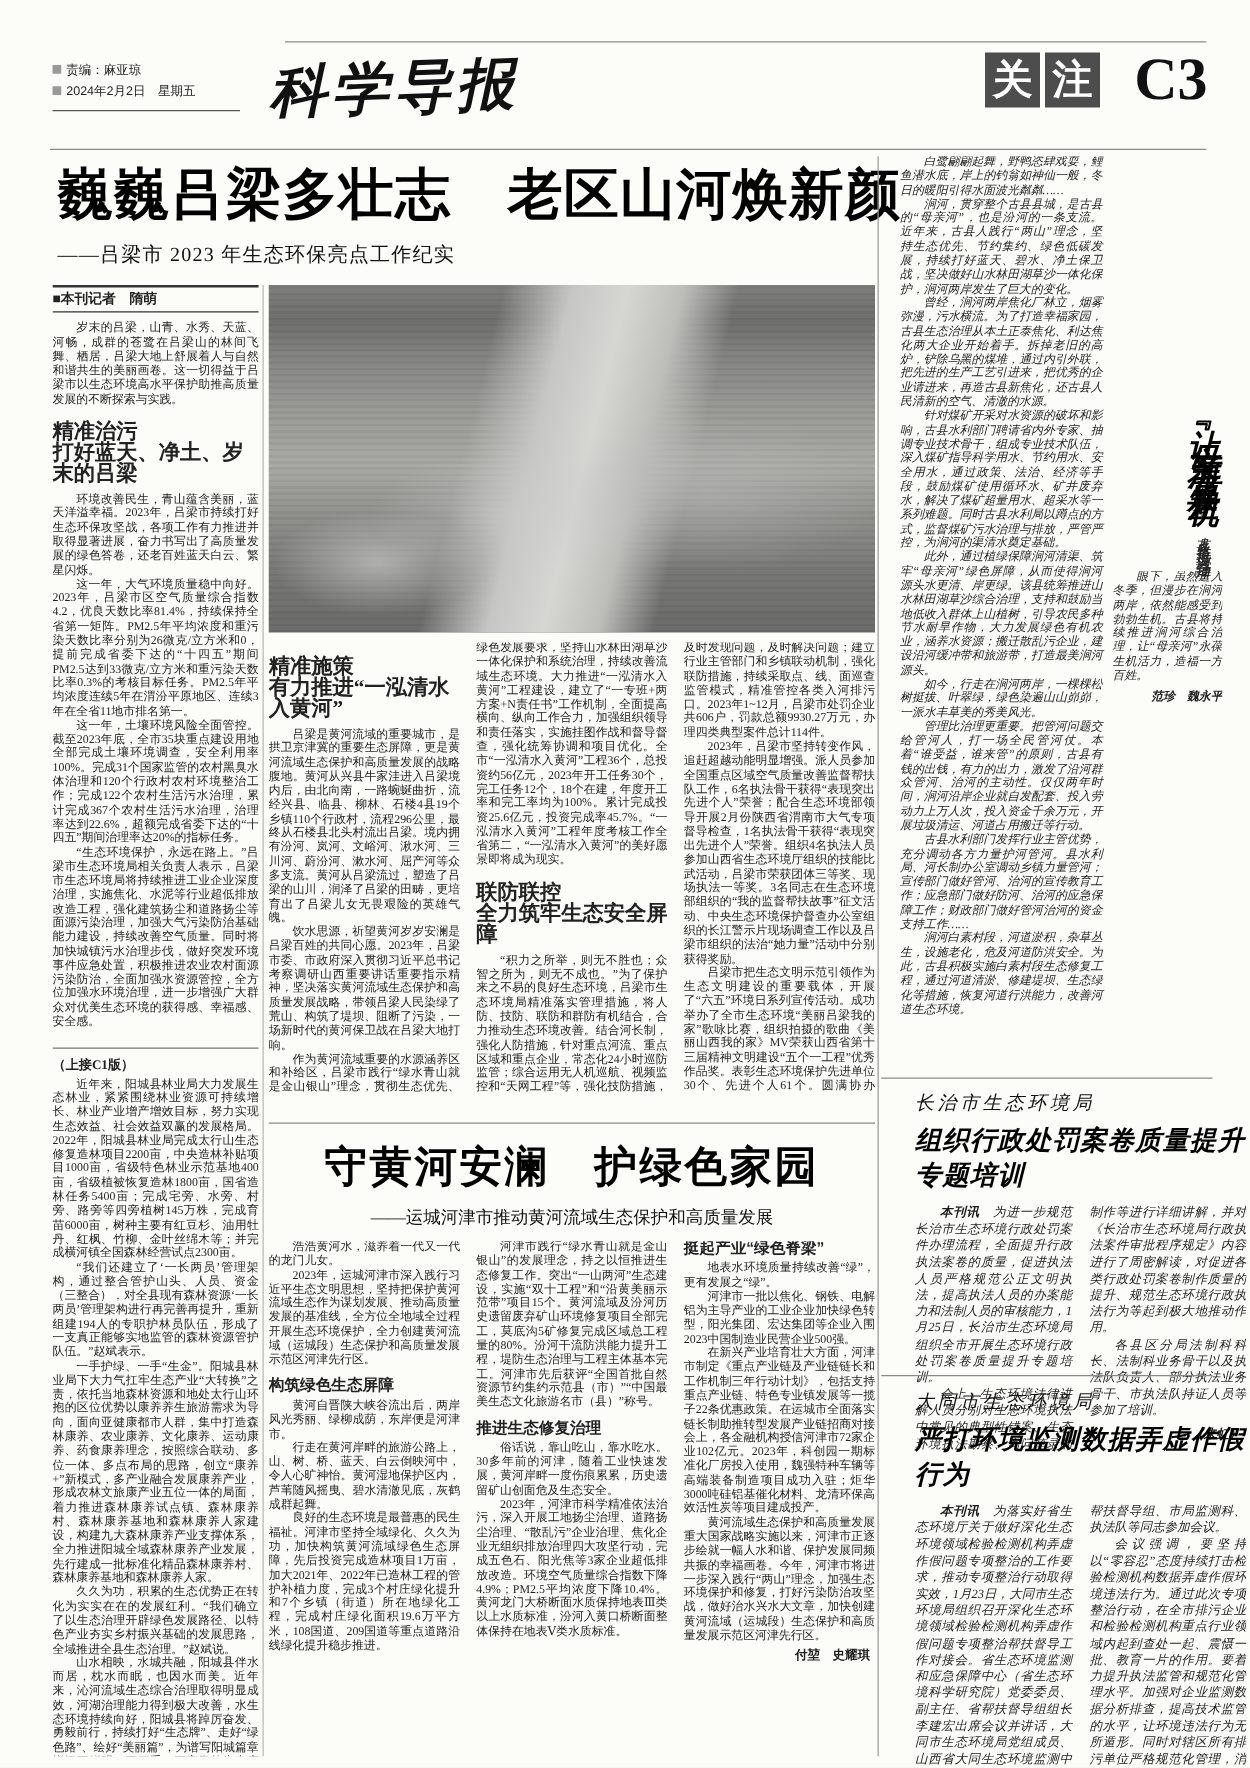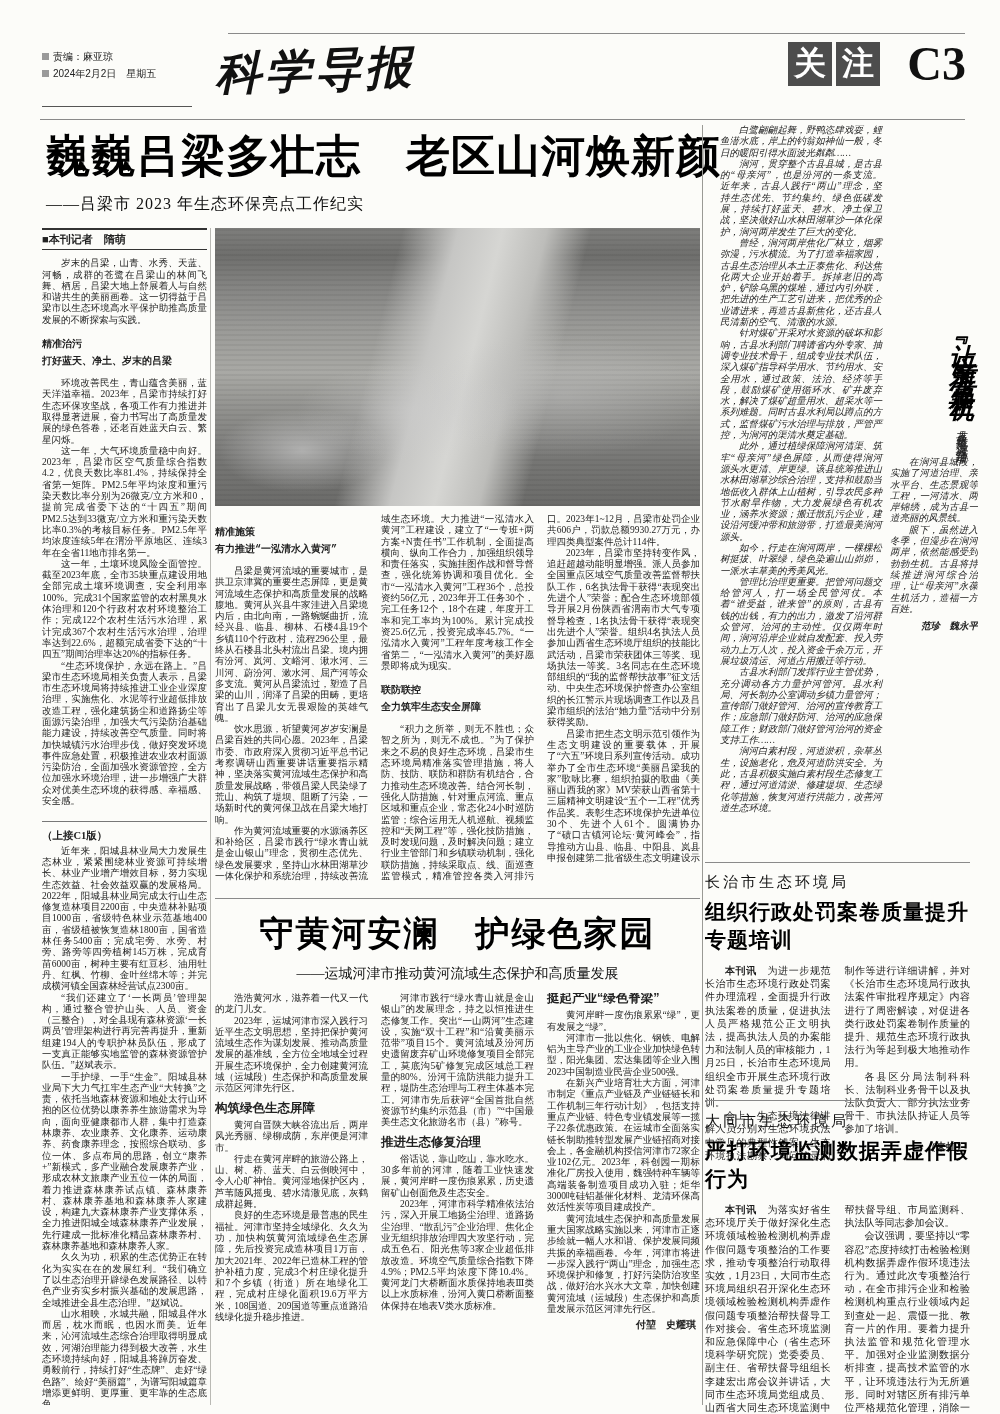--- a/index.html
+++ b/index.html
@@ -1,37 +1,37 @@
 <!DOCTYPE html>
 <html><head>
 <meta charset="utf-8">
 <style>
   html,body{margin:0;padding:0;}
   body{background:#e8e8e4;font-family:"Liberation Serif","DejaVu Serif",serif;color:#1c1c1c;}
   .page{position:relative;width:1000px;height:1414px;margin:0 auto;background:#fcfcf9;overflow:hidden;}
   
   .rule-top{position:absolute;top:33px;left:228px;right:35px;height:1px;background:#8a8a8a;}
   .header-rule{position:absolute;top:119px;left:40px;right:35px;height:1px;background:#8a8a8a;}
-  .ed-box{position:absolute;top:48px;left:42px;width:150px;font-family:"Liberation Sans",sans-serif;font-size:10px;line-height:17px;color:#222;border-bottom:1px solid #555;padding-bottom:24px;}
+  .ed-box{position:absolute;top:48px;left:42px;width:150px;font-family:"Liberation Sans",sans-serif;font-size:10px;line-height:17px;color:#222;border-bottom:1px solid #555;padding-bottom:6px;}
   .ed-box .sq{display:inline-block;width:7px;height:7px;background:#9a9a9a;margin-right:4px;}
   .masthead{position:absolute;top:40px;left:215px;font-family:"DejaVu Serif",serif;font-weight:bold;font-style:italic;font-size:46px;letter-spacing:4px;transform:rotate(-2deg);color:#111;}
   .section-blocks{position:absolute;top:42px;right:120px;display:flex;gap:4px;}
   .sec-block{width:44px;height:44px;background:#4d4d4d;color:#fff;font-family:"Liberation Sans",sans-serif;font-weight:bold;font-size:32px;display:flex;align-items:center;justify-content:center;}
   .page-no{position:absolute;top:36px;right:34px;font-family:"Liberation Serif",serif;font-weight:bold;font-size:48px;color:#111;}
   
   .para{margin:0;text-indent:2em;text-align:justify;}
   .body-txt{font-size:9.5px;line-height:11.3px;color:#222;}
   
   .headline-block{position:absolute;left:46px;top:128px;width:658px;text-align:left;}
   .main-title{font-family:"Liberation Sans",sans-serif;font-weight:bold;font-size:44px;letter-spacing:1px;line-height:56px;color:#000;white-space:nowrap;}
   .main-subtitle{margin-top:10px;font-size:16px;letter-spacing:1px;color:#111;}
   
   .left-col{position:absolute;left:42px;top:228px;width:165px;height:1177px;overflow:hidden;}
   .byline-bar{border-top:2px solid #333;border-bottom:1px solid #333;font-family:"Liberation Sans",sans-serif;font-weight:bold;font-size:11px;padding:4px 0;margin-bottom:8px;}
-  .col-subhead{font-family:Liberation Mono, monospace;font-weight:bold;font-size:10px;line-height:17px;margin:10px 0 8px 0;}
+  .col-subhead{font-family:Liberation Serif, serif;font-weight:bold;font-size:17px;line-height:17px;margin:10px 0 8px 0;}
   .continued{border-top:1px solid #777;margin-top:14px;padding-top:8px;}
   .cont-label{font-weight:bold;font-size:10.5px;margin-bottom:4px;}
   
   .vrule1{position:absolute;left:210px;top:228px;height:1177px;width:1px;background:#b9b9b4;}
   .vrule2{position:absolute;left:702px;top:125px;height:1280px;width:1px;background:#9a9a95;}
   
   .middle{position:absolute;left:215px;top:228px;width:485px;}
   .photo{width:485px;height:278px;background:
     radial-gradient(120px 60px at 18% 80%, rgba(220,220,220,.55), transparent 70%),
     radial-gradient(160px 70px at 40% 66%, rgba(205,205,205,.5), transparent 70%),
@@ -53,21 +53,21 @@
   .right-art{position:absolute;left:720px;top:125px;width:258px;height:737px;overflow:hidden;display:flex;font-style:italic;}
   .ra-main{width:162px;flex:none;}
   .ra-side{width:88px;flex:none;margin-left:8px;display:flex;flex-direction:column;}
   .v-head{height:322px;display:flex;justify-content:flex-end;writing-mode:vertical-rl;margin:0 0 10px auto;}
   .v-title{font-family:"Liberation Serif",serif;font-weight:bold;font-size:25px;letter-spacing:6px;color:#000;}
   .v-sub{font-size:11px;letter-spacing:2px;margin-right:10px;color:#222;margin-top:14px;}
   .ra-narrow{flex:1;overflow:hidden;}
   .ra-byline{text-align:right;font-weight:bold;font-size:9.5px;margin-top:6px;}
   
   .hrule-r{position:absolute;left:705px;right:30px;height:1px;background:#8a8a8a;}
-  .notice{position:absolute;left:705px;width:265px;}
+  .notice{position:absolute;left:732px;width:265px;font-style:italic;}
   .notice-org{font-size:15px;letter-spacing:3px;color:#111;font-family:"Liberation Sans",sans-serif;}
   .notice-title{font-family:"Liberation Sans",sans-serif;font-weight:bold;font-size:21px;letter-spacing:1px;margin:6px 0 10px 0;color:#000;}
   .cols2{column-count:2;column-gap:14px;overflow:hidden;}
   .cols2 .para{font-size:10px;line-height:13.2px;}
   .lead{font-weight:bold;}
   .notice-byline{font-weight:bold;}
   .n1-cols{height:208px;}
   .n2-cols{height:248px;}
 </style>
 </head>
@@ -162,21 +162,21 @@
           <p class="para">良好的生态环境是最普惠的民生福祉。河津市坚持全域绿化、久久为功，加快构筑黄河流域绿色生态屏障，先后投资完成造林项目1万亩，加大2021年、2022年已造林工程的管护补植力度，完成3个村庄绿化提升和7个乡镇（街道）所在地绿化工程，完成村庄绿化面积19.6万平方米，108国道、209国道等重点道路沿线绿化提升稳步推进。</p>
           <p class="para">河津市践行“绿水青山就是金山银山”的发展理念，持之以恒推进生态修复工作。突出“一山两河”生态建设，实施“双十工程”和“沿黄美丽示范带”项目15个。黄河流域及汾河历史遗留废弃矿山环境修复项目全部完工，莫底沟5矿修复完成区域总工程量的80%。汾河干流防洪能力提升工程，堤防生态治理与工程主体基本完工。河津市先后获评“全国首批自然资源节约集约示范县（市）”“中国最美生态文化旅游名市（县）”称号。</p>
         </div>
       <div class="flow-subhead">推进生态修复治理</div>
       <div>
           <p class="para">俗话说，靠山吃山，靠水吃水。30多年前的河津，随着工业快速发展，黄河岸畔一度伤痕累累，历史遗留矿山创面危及生态安全。</p>
           <p class="para">2023年，河津市科学精准依法治污，深入开展工地扬尘治理、道路扬尘治理、“散乱污”企业治理、焦化企业无组织排放治理四大攻坚行动，完成五色石、阳光焦等3家企业超低排放改造。环境空气质量综合指数下降4.9%；PM2.5平均浓度下降10.4%。黄河龙门大桥断面水质保持地表Ⅲ类以上水质标准，汾河入黄口桥断面整体保持在地表Ⅴ类水质标准。</p>
         </div>
       <div class="flow-subhead">挺起产业“绿色脊梁”</div>
       <div>
-          <p class="para">黄河岸畔一度伤痕累累“绿”，更有发展之“绿”。</p>
+          <p class="para">地表水环境质量持续改善“绿”，更有发展之“绿”。</p>
           <p class="para">河津市一批以焦化、钢铁、电解铝为主导产业的工业企业加快绿色转型，阳光集团、宏达集团等企业入围2023中国制造业民营企业500强。</p>
           <p class="para">在新兴产业培育壮大方面，河津市制定《重点产业链及产业链链长和工作机制三年行动计划》，包括支持重点产业链、特色专业镇发展等一揽子22条优惠政策。在运城市全面落实链长制助推转型发展产业链招商对接会上，各金融机构授信河津市72家企业102亿元。2023年，科创园一期标准化厂房投入使用，魏强特种车辆等高端装备制造项目成功入驻；炬华3000吨硅铝基催化材料、龙清环保高效活性炭等项目建成投产。</p>
           <p class="para">黄河流域生态保护和高质量发展重大国家战略实施以来，河津市正逐步绘就一幅人水和谐、保护发展同频共振的幸福画卷。今年，河津市将进一步深入践行“两山”理念，加强生态环境保护和修复，打好污染防治攻坚战，做好治水兴水大文章，加快创建黄河流域（运城段）生态保护和高质量发展示范区河津先行区。</p>
         </div>
       <div class="byline-end">付堃　史耀琪</div>
     </div>
   </div>
 
   <div class="right-art">
     <div class="ra-main body-txt">
@@ -192,21 +192,20 @@
           <p class="para">涧河白素村段，河道淤积，杂草丛生，设施老化，危及河道防洪安全。为此，古县积极实施白素村段生态修复工程，通过河道清淤、修建堤坝、生态绿化等措施，恢复河道行洪能力，改善河道生态环境。</p>
         </div>
     </div>
     <div class="ra-side">
       <div class="v-head">
         <div class="v-title">让『母亲河』重焕生机</div>
         <div class="v-sub">——古县多举措推进涧河综合治理</div>
       </div>
       <div class="ra-narrow body-txt">
         <div>
-            <p class="para">在涧河县城段，实施了河道治理、亲水平台、生态景观等工程，一河清水、两岸锦绣，成为古县一道亮丽的风景线。</p>
             <p class="para">眼下，虽然进入冬季，但漫步在涧河两岸，依然能感受到勃勃生机。古县将持续推进涧河综合治理，让“母亲河”永葆生机活力，造福一方百姓。</p>
           </div>
         <div class="ra-byline">范珍　魏永平</div>
       </div>
     </div>
   </div>
 
   <div class="hrule-r" style="top:862px;"></div>
 
   <div class="notice" style="top:873px;">

